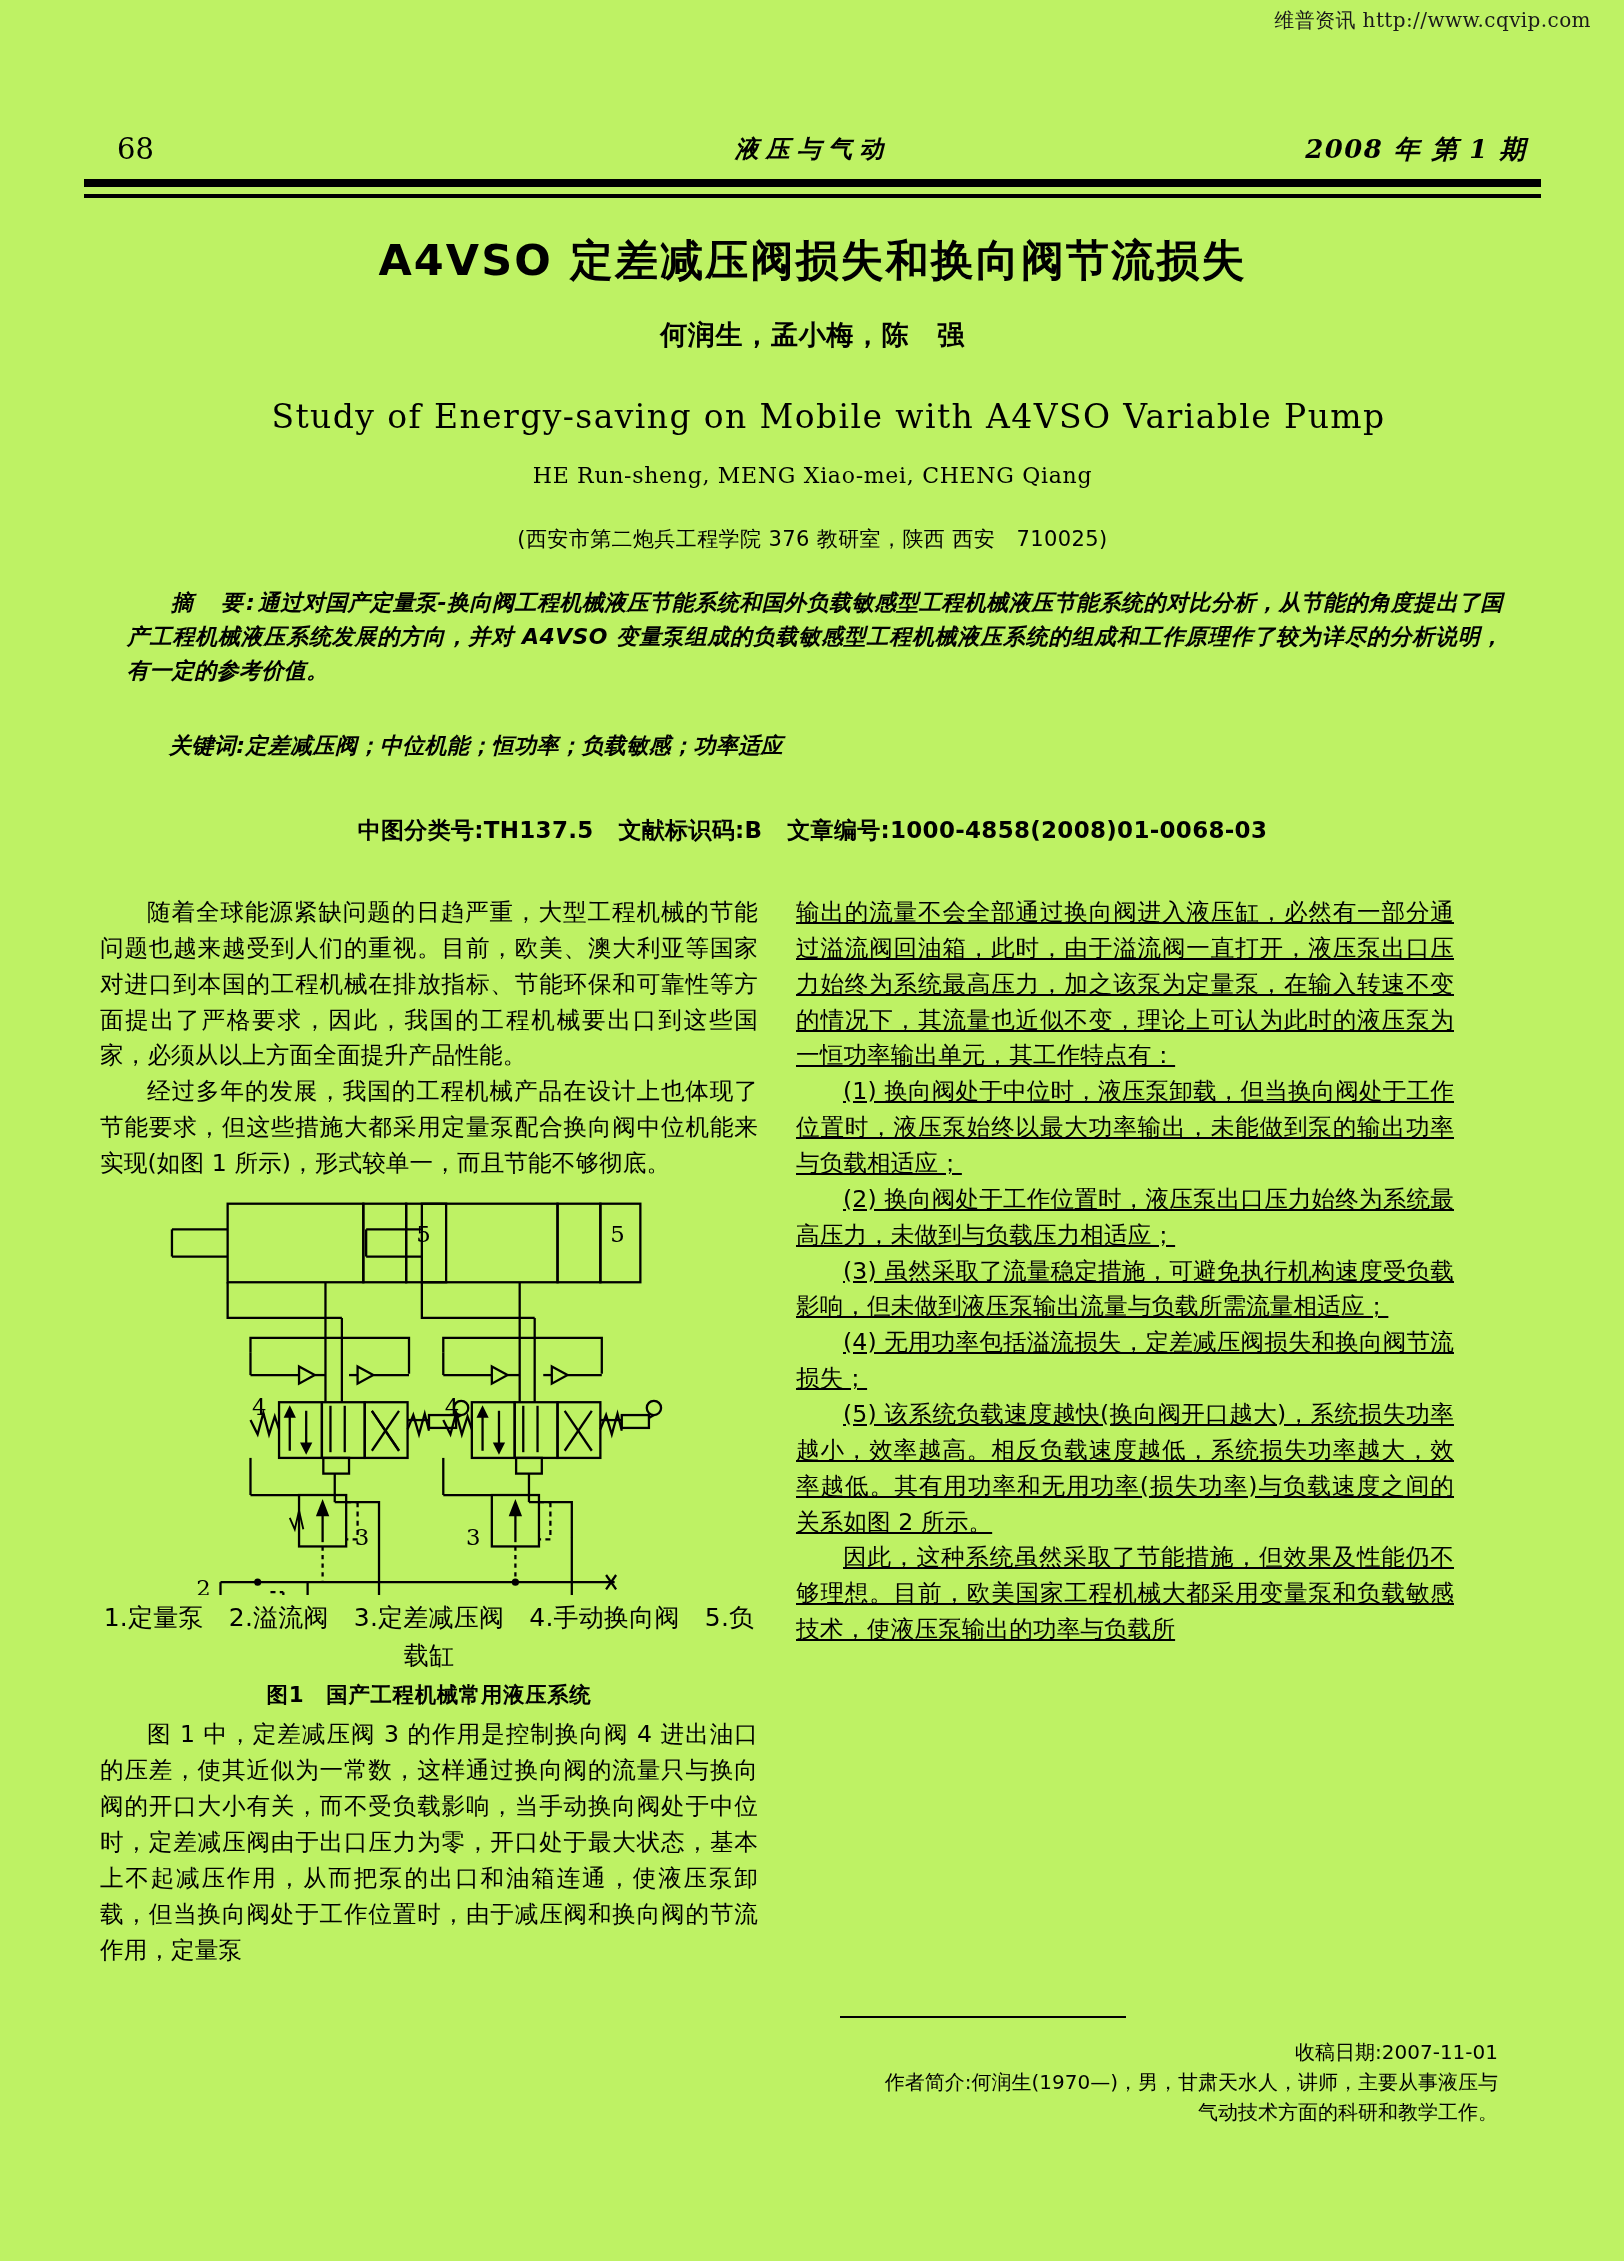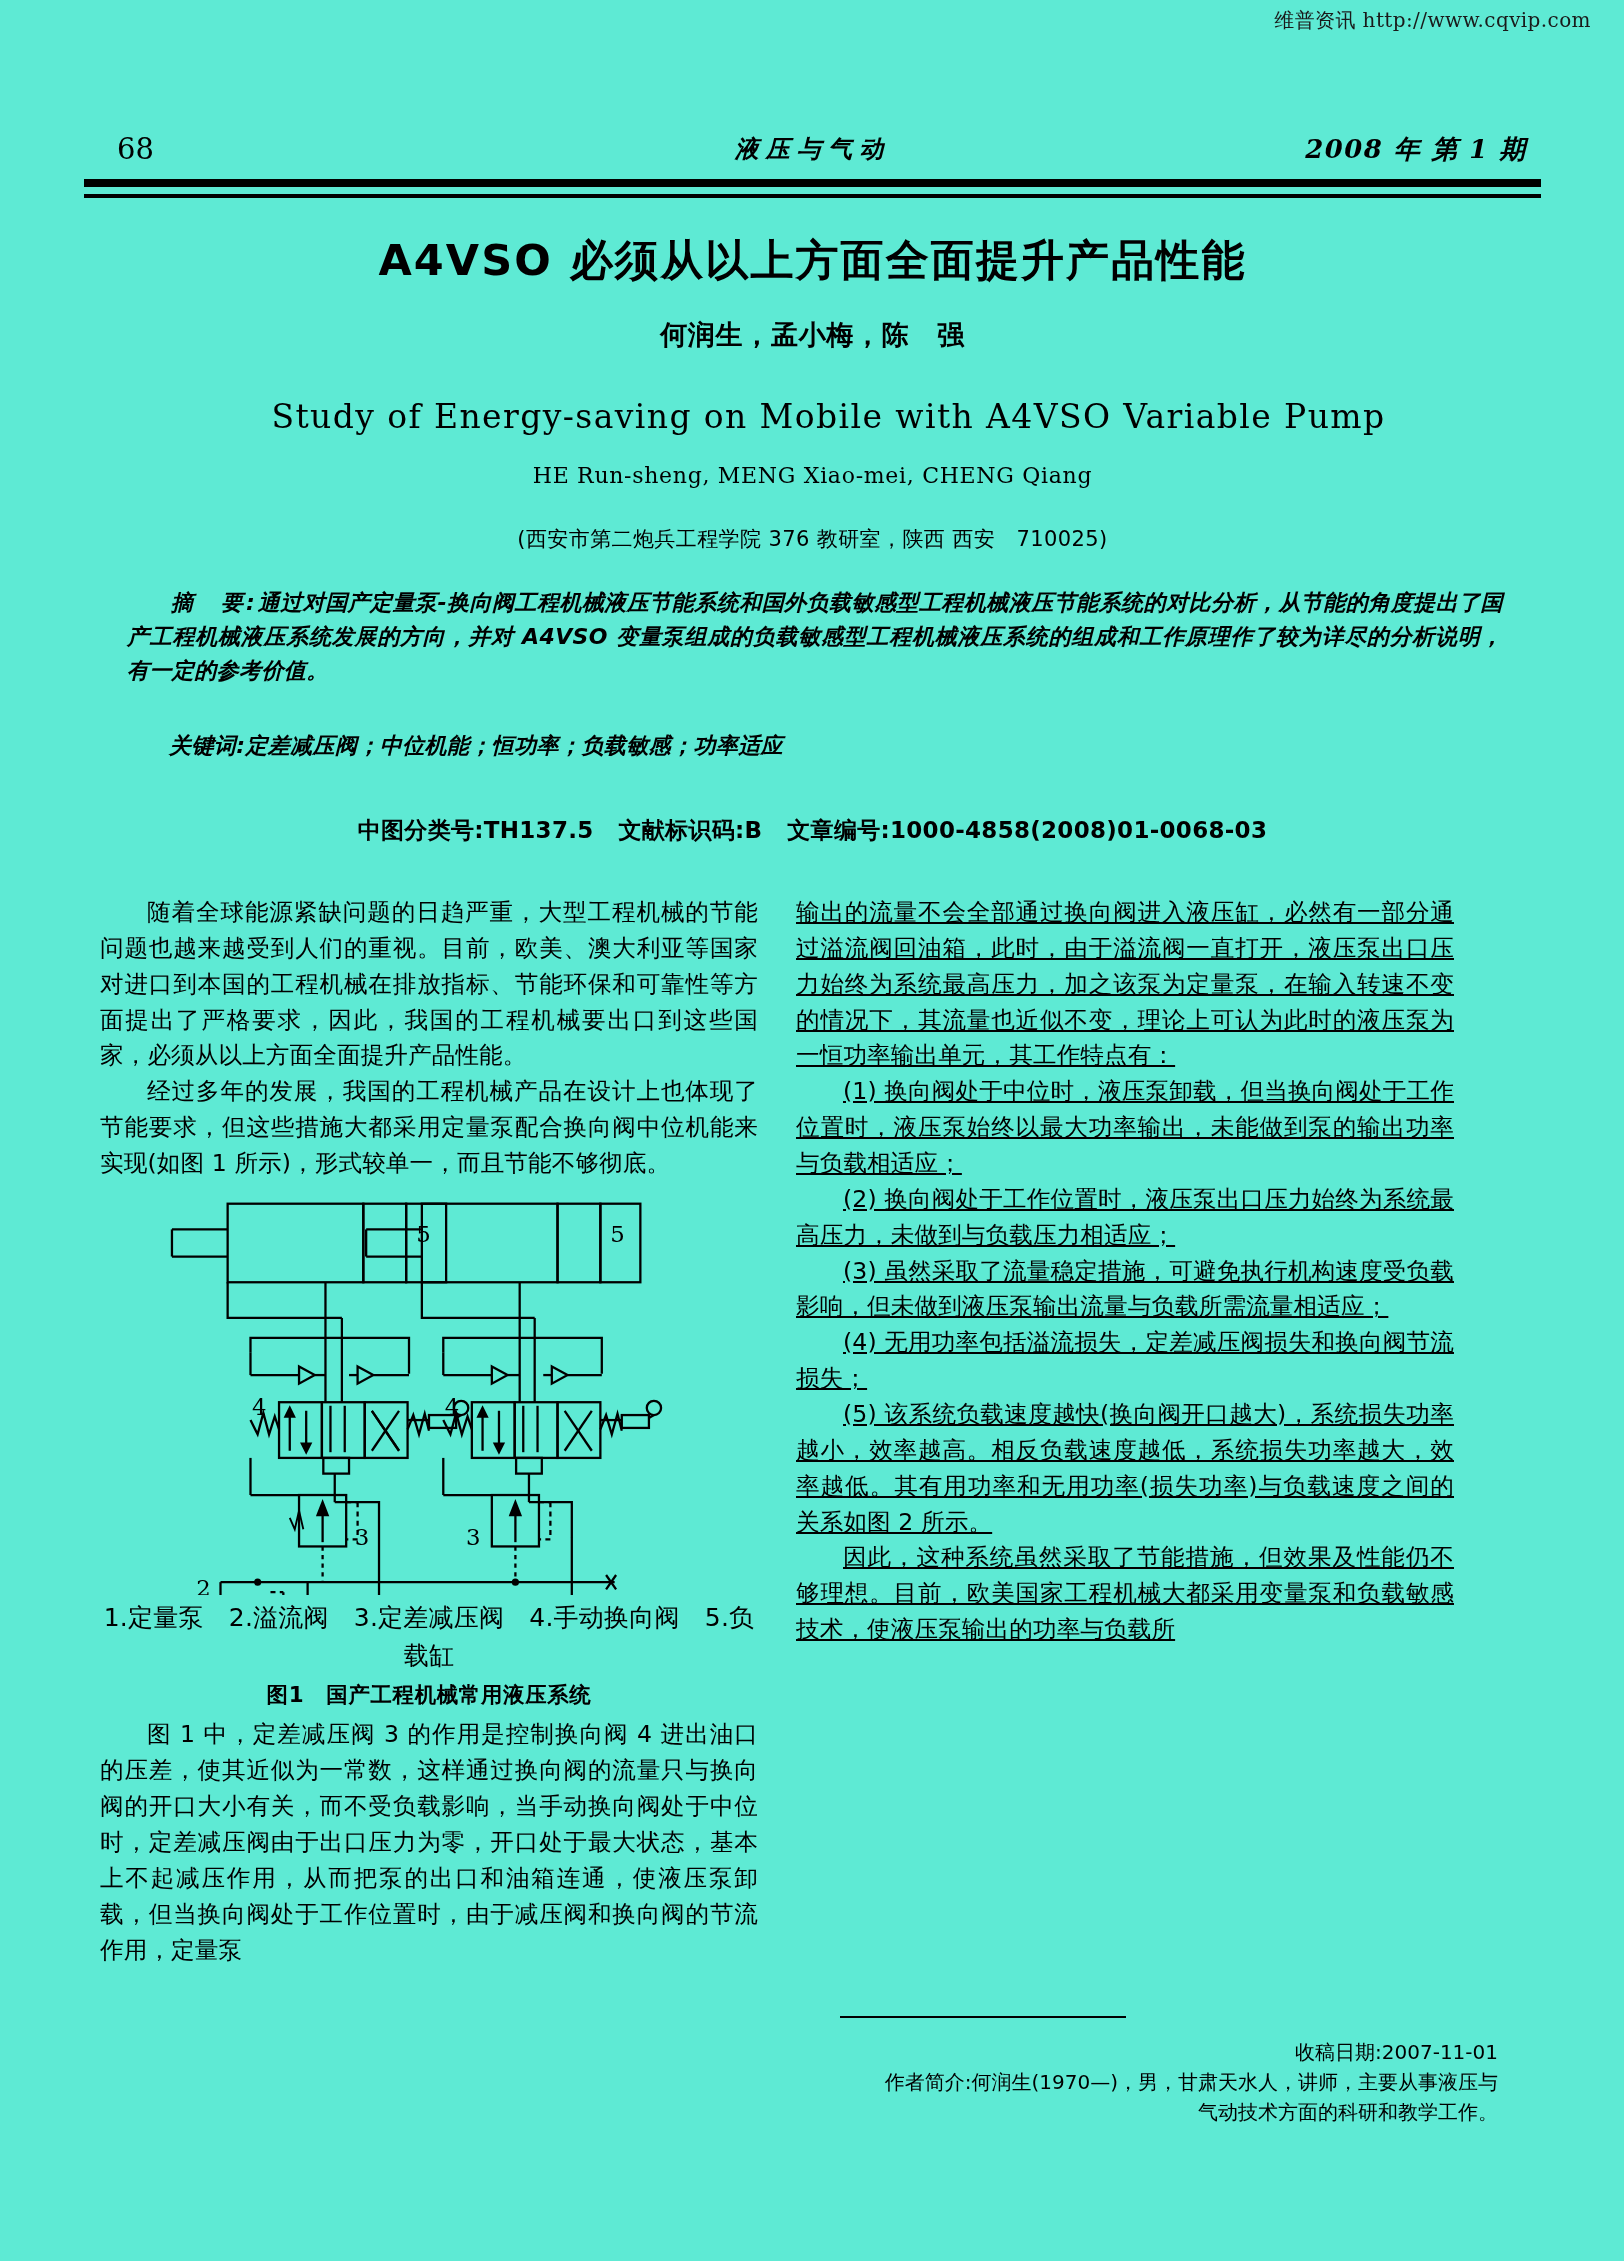--- a/index.html
+++ b/index.html
@@ -8,21 +8,21 @@
     background: #ffffff;
   }
   body {
     font-family: "DejaVu Sans", "Liberation Sans", sans-serif;
     color: #000000;
   }
   #page {
     position: relative;
     width: 1625px;
     height: 2261px;
-    background: #5eead4;
+    background: #bef264;
     overflow: hidden;
   }
 
   
   .watermark {
     position: absolute;
     top: 7.1px;
     right: 34px;
     font-family: "DejaVu Serif", "Liberation Serif", serif;
     font-size: 20px;
@@ -245,21 +245,21 @@
   <div class="watermark">维普资讯 http://www.cqvip.com</div>
 
   <div class="runhead">
     <span class="folio">68</span>
     <span class="journal">液压与气动</span>
     <span class="issue">2008 年 第 1 期</span>
   </div>
   <div class="rule-thick"></div>
   <div class="rule-thin"></div>
 
-  <div class="title-cn">A4VSO 必须从以上方面全面提升产品性能</div>
+  <div class="title-cn">A4VSO 定差减压阀损失和换向阀节流损失</div>
   <div class="authors-cn">何润生，孟小梅，陈　强</div>
   <div class="title-en">Study of Energy-saving on Mobile with A4VSO Variable Pump</div>
   <div class="authors-en">HE Run-sheng, MENG Xiao-mei, CHENG Qiang</div>
   <div class="affiliation">(西安市第二炮兵工程学院 376 教研室，陕西 西安　710025)</div>
 
   <div class="abstract"><span class="indent"></span><span class="lead">摘　要:</span><span>通过对国产定量泵-换向阀工程机械液压节能系统和国外负载敏感型工程机械液压节能系统的对比分析，从节能的角度提出了国产工程机械液压系统发展的方向，并对 A4VSO 变量泵组成的负载敏感型工程机械液压系统的组成和工作原理作了较为详尽的分析说明，有一定的参考价值。</span></div>
 
   <div class="keywords"><span class="lead">关键词:</span><span>定差减压阀；中位机能；恒功率；负载敏感；功率适应</span></div>
 
   <div class="classline"><span class="cn">中图分类号:</span><span>TH137.5</span>&nbsp;&nbsp;&nbsp;<span class="cn">文献标识码:</span><span>B</span>&nbsp;&nbsp;&nbsp;<span class="cn">文章编号:</span><span>1000-4858(2008)01-0068-03</span></div>

